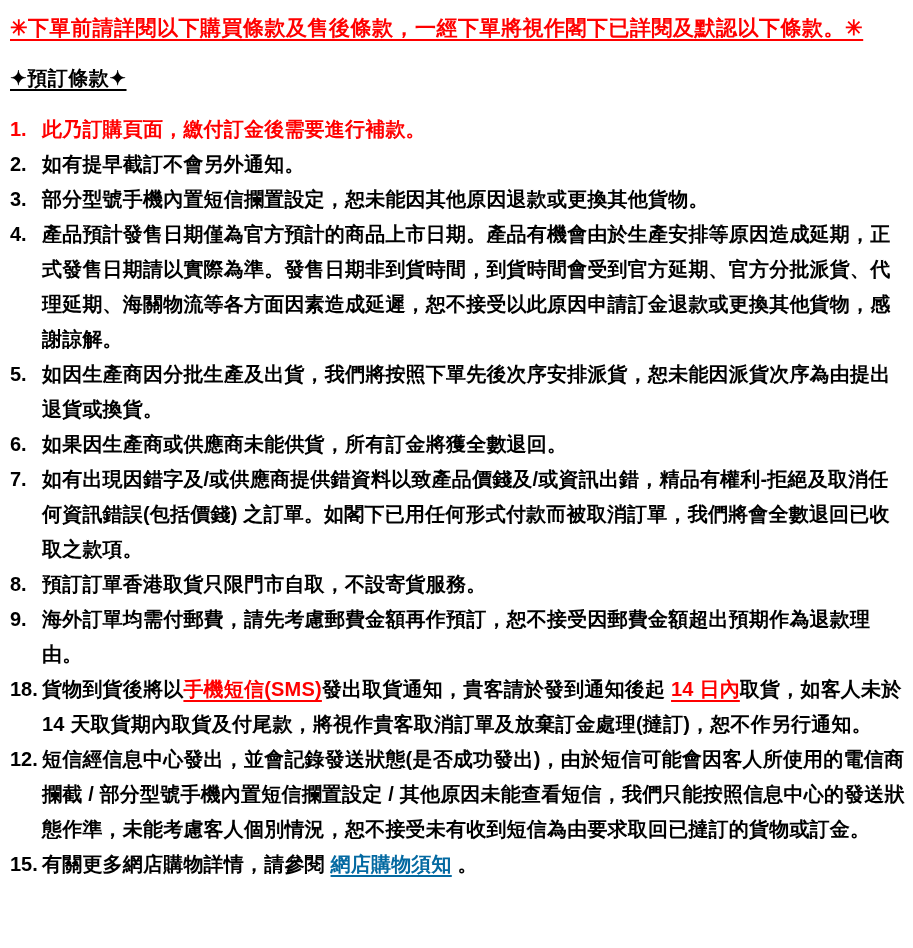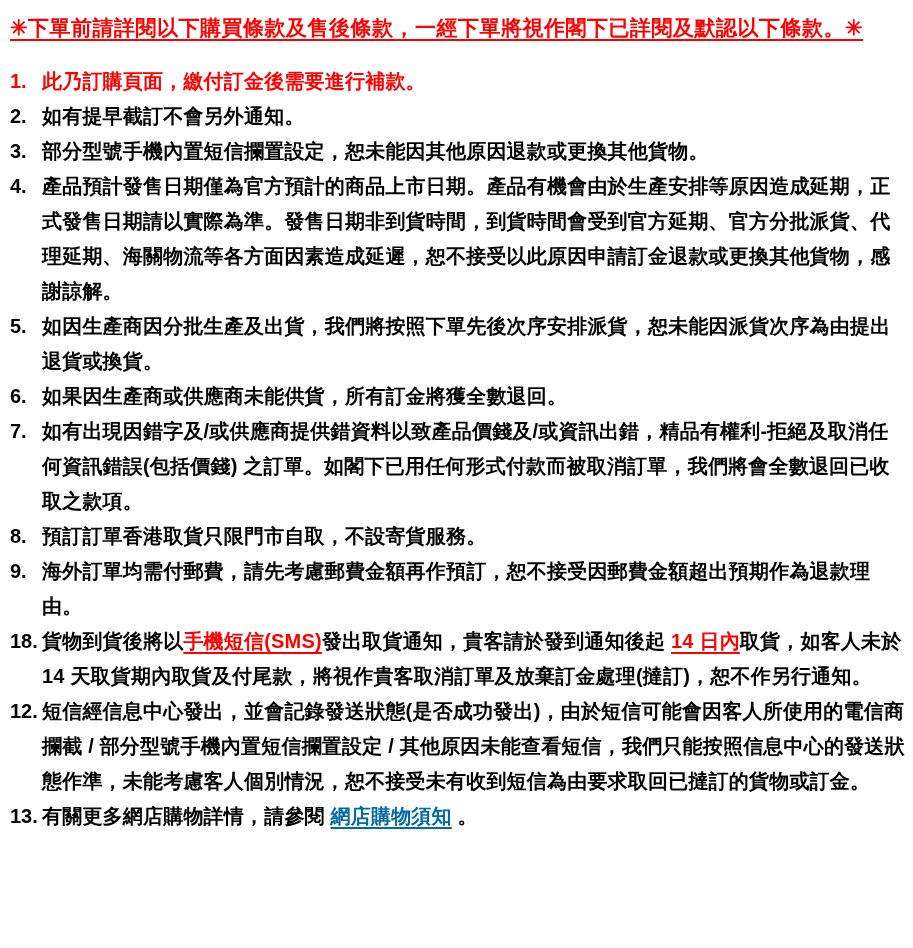--- a/index.html
+++ b/index.html
@@ -63,20 +63,21 @@
     text-underline-offset: 4px;
     cursor: pointer;
   }
 </style>
 </head>
 <body>
 
 <div class="page">
   <div class="notice">✳下單前請詳閱以下購買條款及售後條款，一經下單將視作閣下已詳閱及默認以下條款。✳</div>
 
+  <div class="section-title">✦預訂條款✦</div>
 
   <div class="terms-list">
       <div class="term-item">
         <span class="term-number seg-red">1.</span>
         <div class="term-text"><span class="seg-red">此乃訂購頁面，繳付訂金後需要進行補款。</span></div>
       </div>
       <div class="term-item">
         <span class="term-number seg-normal">2.</span>
         <div class="term-text"><span class="seg-normal">如有提早截訂不會另外通知。</span></div>
       </div>
@@ -110,17 +111,17 @@
       </div>
       <div class="term-item">
         <span class="term-number seg-normal">18.</span>
         <div class="term-text"><span class="seg-normal">貨物到貨後將以</span><span class="seg-red-underline">手機短信(SMS)</span><span class="seg-normal">發出取貨通知，貴客請於發到通知後起 </span><span class="seg-red-underline">14 日內</span><span class="seg-normal">取貨，如客人未於 14 天取貨期內取貨及付尾款，將視作貴客取消訂單及放棄訂金處理(撻訂)，恕不作另行通知。</span></div>
       </div>
       <div class="term-item">
         <span class="term-number seg-normal">12.</span>
         <div class="term-text"><span class="seg-normal">短信經信息中心發出，並會記錄發送狀態(是否成功發出)，由於短信可能會因客人所使用的電信商攔截 / 部分型號手機內置短信攔置設定 / 其他原因未能查看短信，我們只能按照信息中心的發送狀態作準，未能考慮客人個別情況，恕不接受未有收到短信為由要求取回已撻訂的貨物或訂金。</span></div>
       </div>
       <div class="term-item">
-        <span class="term-number seg-normal">13.</span>
+        <span class="term-number seg-normal">15.</span>
         <div class="term-text"><span class="seg-normal">有關更多網店購物詳情，請參閱 </span><span class="seg-link">網店購物須知</span><span class="seg-normal"> 。</span></div>
       </div>
     </div>
 </div>
 
 </body></html>

